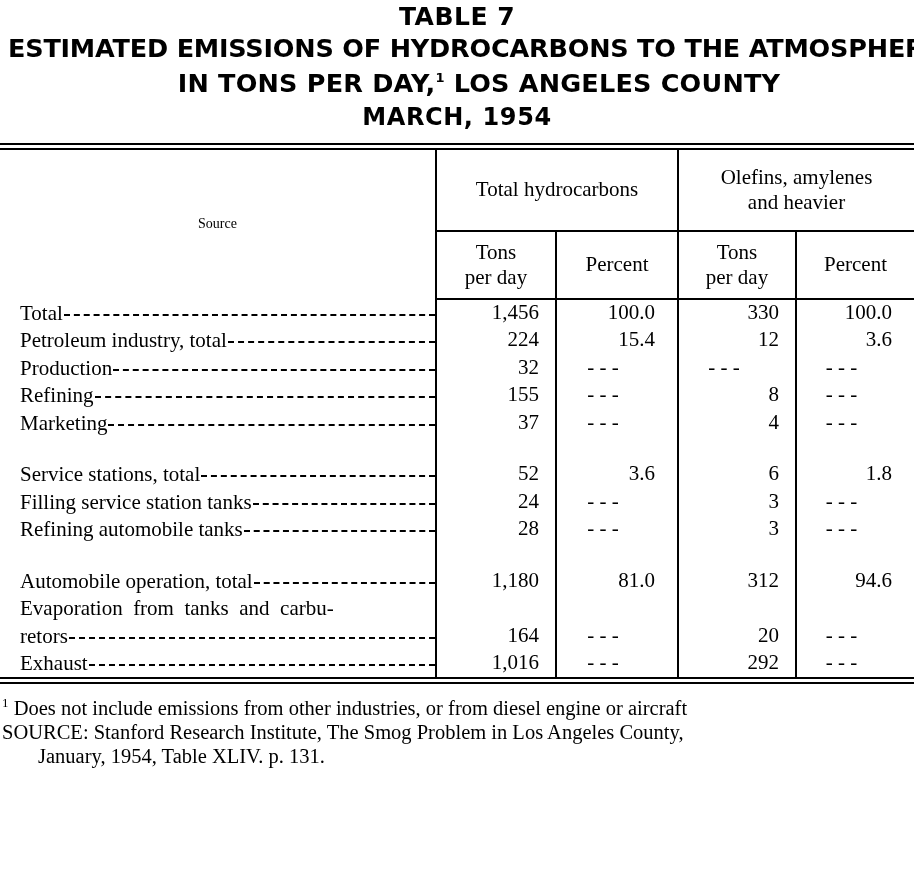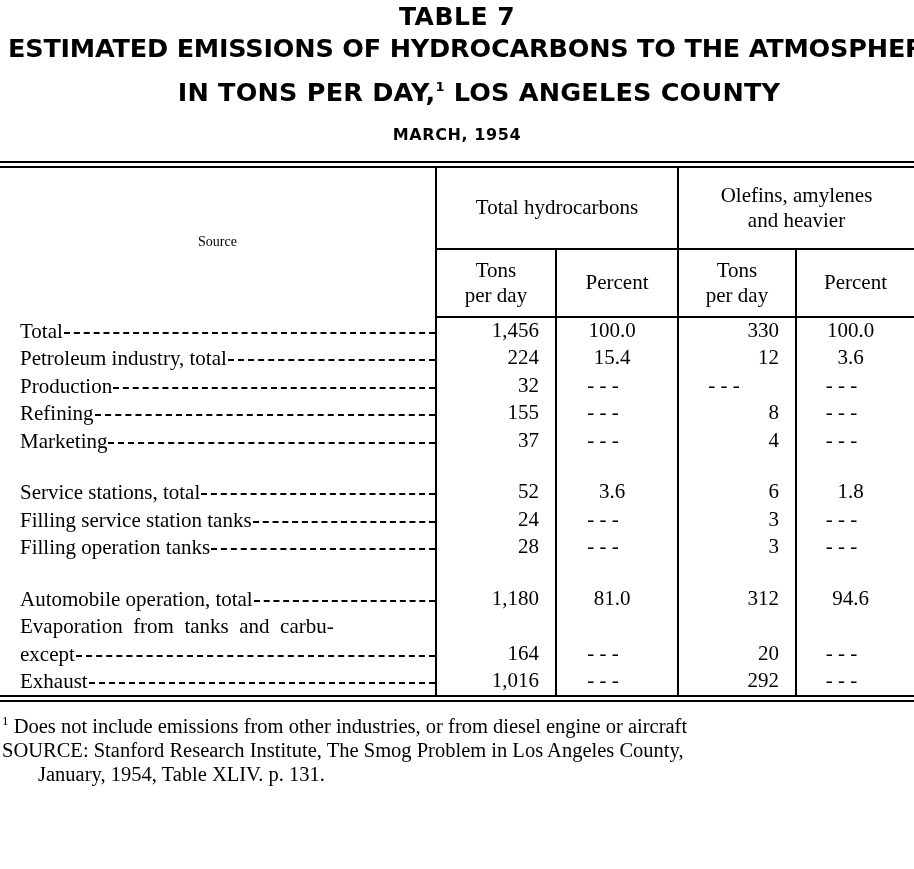--- a/index.html
+++ b/index.html
@@ -38,26 +38,26 @@
   .title-line2 {
     font-size: 25.5px;
     letter-spacing: -0.2px;
     line-height: 32px;
     white-space: nowrap;
     margin-left: 8px;
   }
   .title-line3 {
     font-size: 25.5px;
     letter-spacing: 0.2px;
-    line-height: 45px;
+    line-height: 28px;
     white-space: nowrap;
     padding-left: 44px;
   }
   .title-line4 {
-    font-size: 16px;
+    font-size: 24px;
     letter-spacing: 0.6px;
     line-height: 40px;
     font-weight: bold;
   }
   .sup {
     font-size: 13px;
     vertical-align: super;
     font-weight: bold;
   }
 
@@ -133,22 +133,22 @@
   td.num {
     text-align: right;
     padding-right: 16px;
     font-variant-numeric: lining-nums;
   }
   td.num.dash {
     text-align: center;
     padding-right: 26px;
   }
   td.pct {
-    text-align: center;
-    padding-right: 10px;
+    text-align: right;
+    padding-right: 22px;
   }
   td.pct.dash {
     text-align: center;
     padding-right: 28px;
   }
 
   
   td.src {
     padding-left: 20px;
     white-space: nowrap;
@@ -343,21 +343,21 @@
               </div>
             </td>
             <td class="num vline-l">24</td>
             <td class="pct vline-l dash">- - -</td>
             <td class="num vline-l">3</td>
             <td class="pct vline-l dash">- - -</td>
           </tr>
           <tr>
             <td class="src indent2">
               <div class="leader-row">
-                <span class="leader-text">Filling operation tanks</span>
+                <span class="leader-text">Refining automobile tanks</span>
                 <span class="leader-fill"></span>
               </div>
             </td>
             <td class="num vline-l">28</td>
             <td class="pct vline-l dash">- - -</td>
             <td class="num vline-l">3</td>
             <td class="pct vline-l dash">- - -</td>
           </tr>
           <tr class="spacer">
             <td class="src"></td>
@@ -386,21 +386,21 @@
               </div>
             </td>
             <td class="num vline-l"></td>
             <td class="pct vline-l"></td>
             <td class="num vline-l"></td>
             <td class="pct vline-l"></td>
           </tr>
           <tr>
             <td class="src indent3">
               <div class="leader-row">
-                <span class="leader-text">except</span>
+                <span class="leader-text">retors</span>
                 <span class="leader-fill"></span>
               </div>
             </td>
             <td class="num vline-l">164</td>
             <td class="pct vline-l dash">- - -</td>
             <td class="num vline-l">20</td>
             <td class="pct vline-l dash">- - -</td>
           </tr>
           <tr>
             <td class="src indent2">

